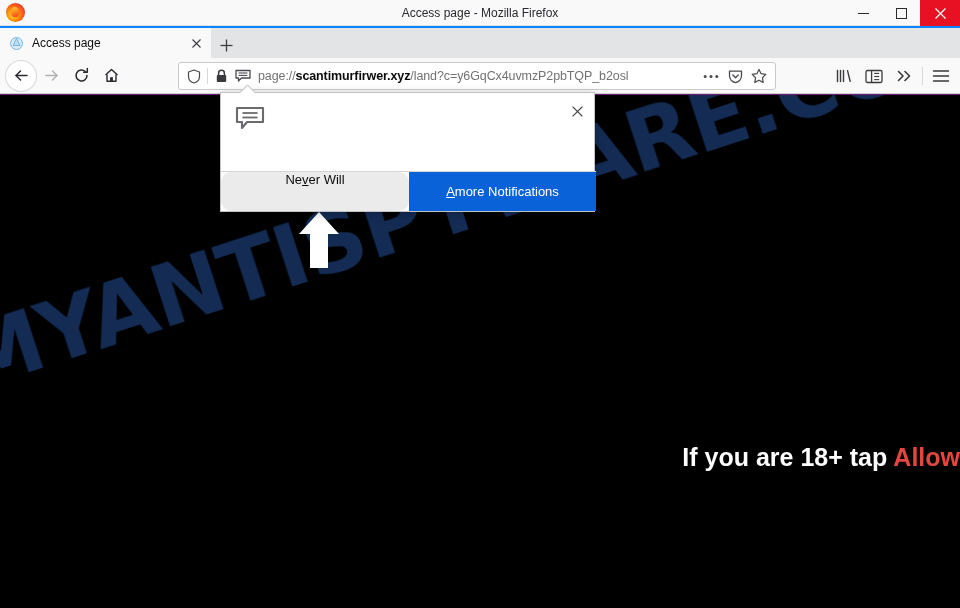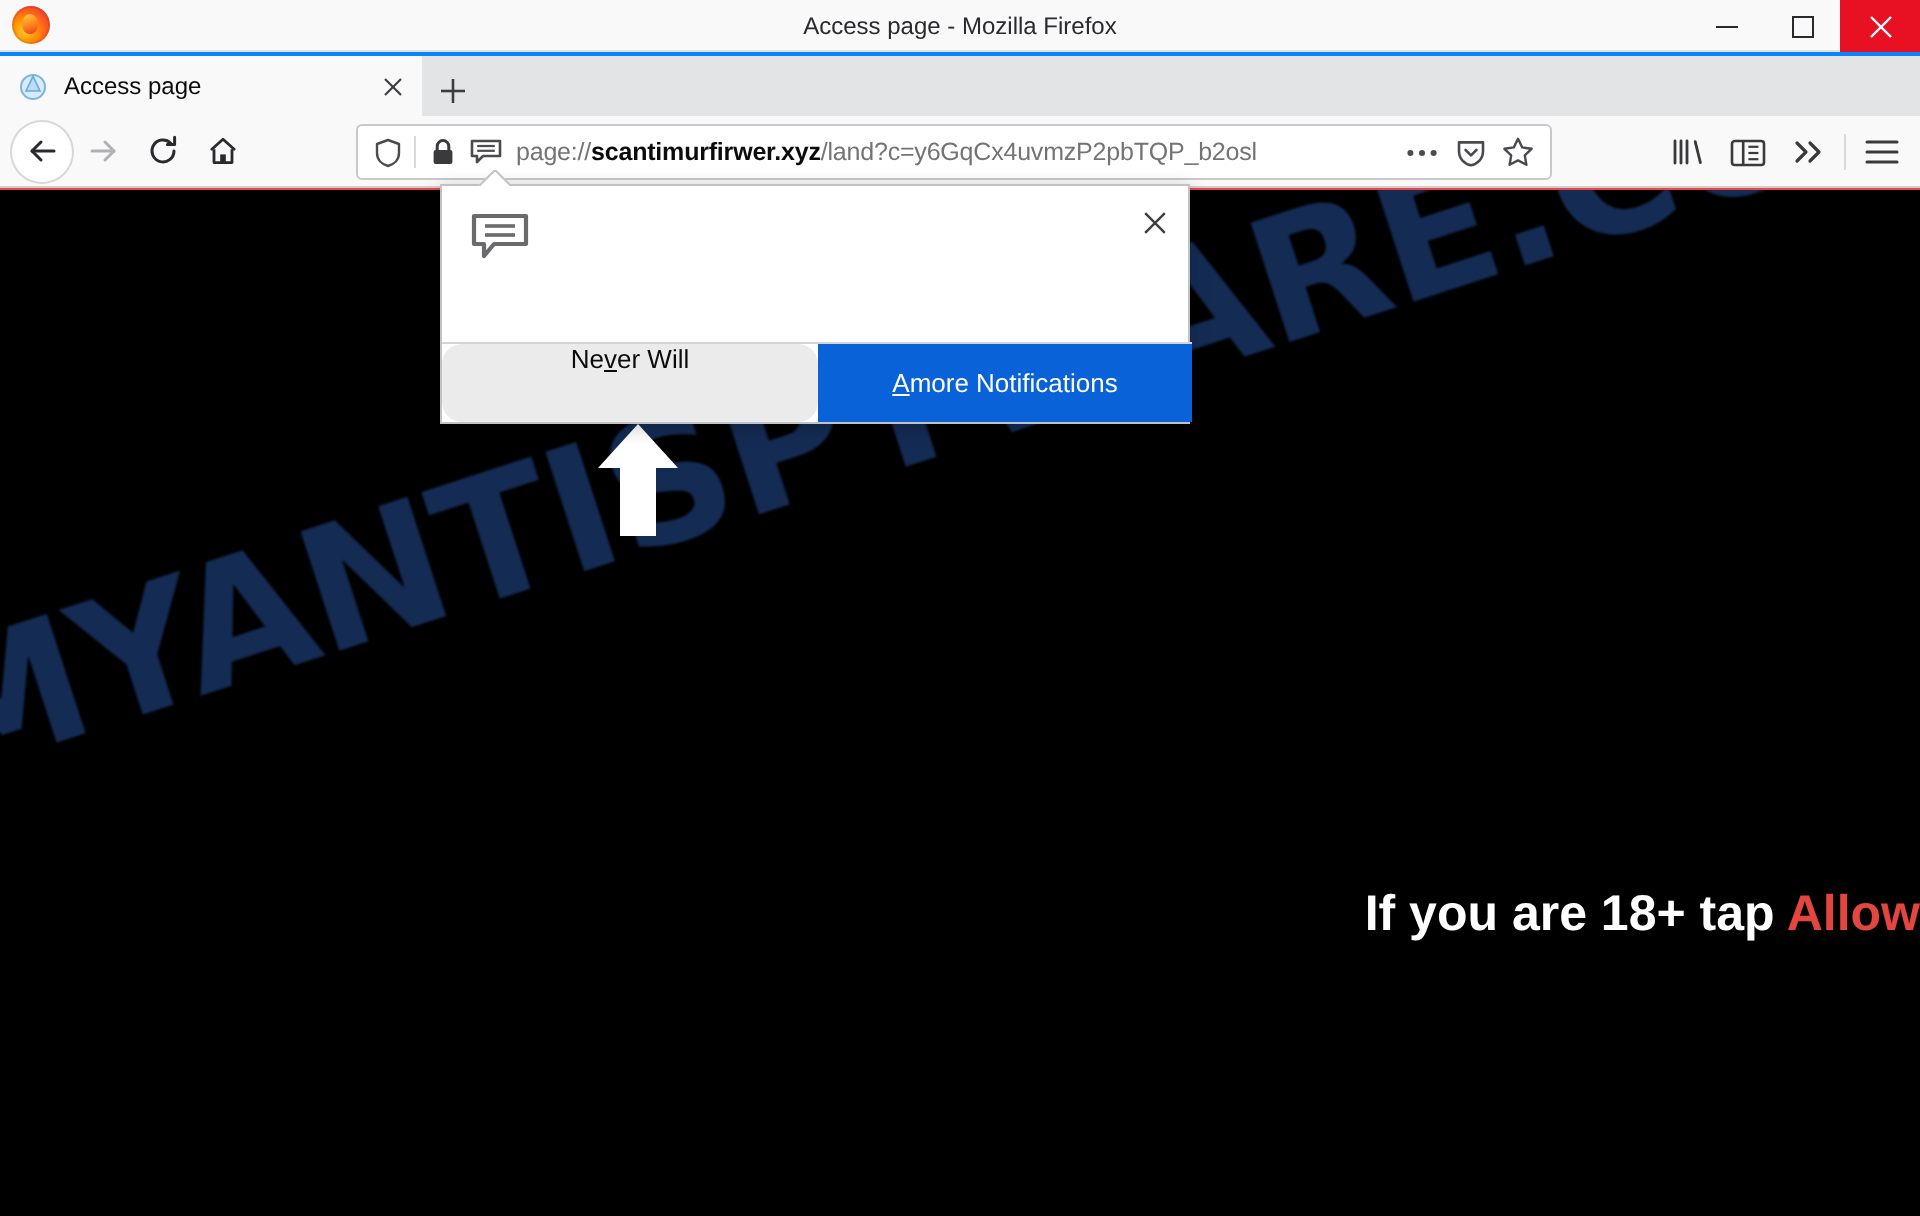--- a/index.html
+++ b/index.html
@@ -6,21 +6,21 @@
   html, body {
     width: 960px; height: 608px;
     overflow: hidden;
     font-family: "Liberation Sans", sans-serif;
     background: #000;
   }
 
   #app {
     position: relative;
     width: 960px; height: 608px;
-    background: #ef4444;
+    background: #701a75;
     overflow: hidden;
   }
 
   
   .titlebar {
     position: absolute; top: 0; left: 0;
     width: 960px; height: 26px;
     background: #f9f9fa;
     border-bottom: 1px solid #e2e2e3;
     display: flex; align-items: center;

